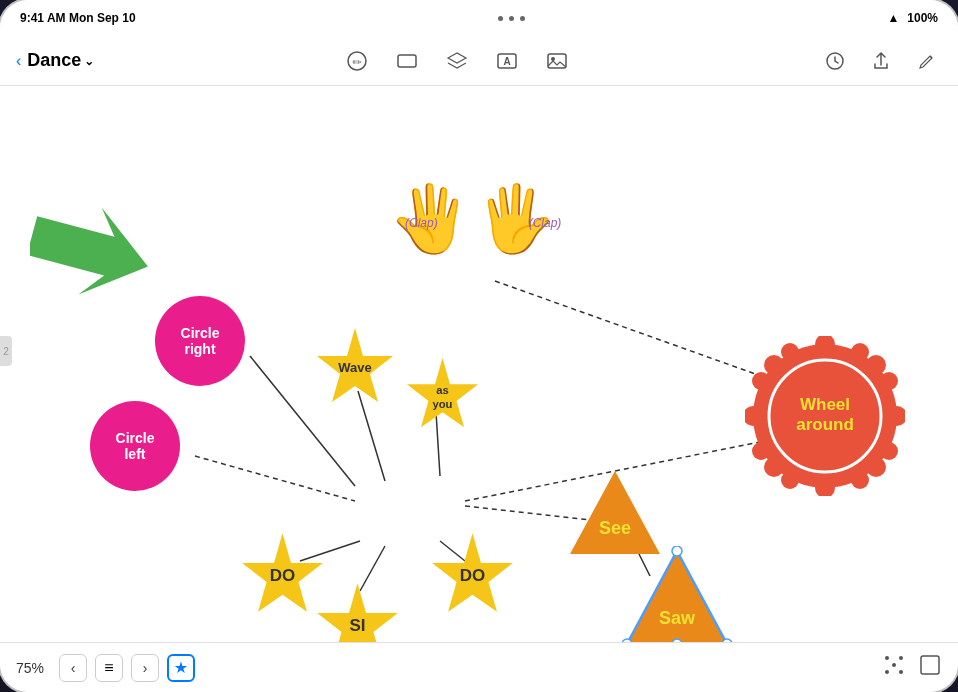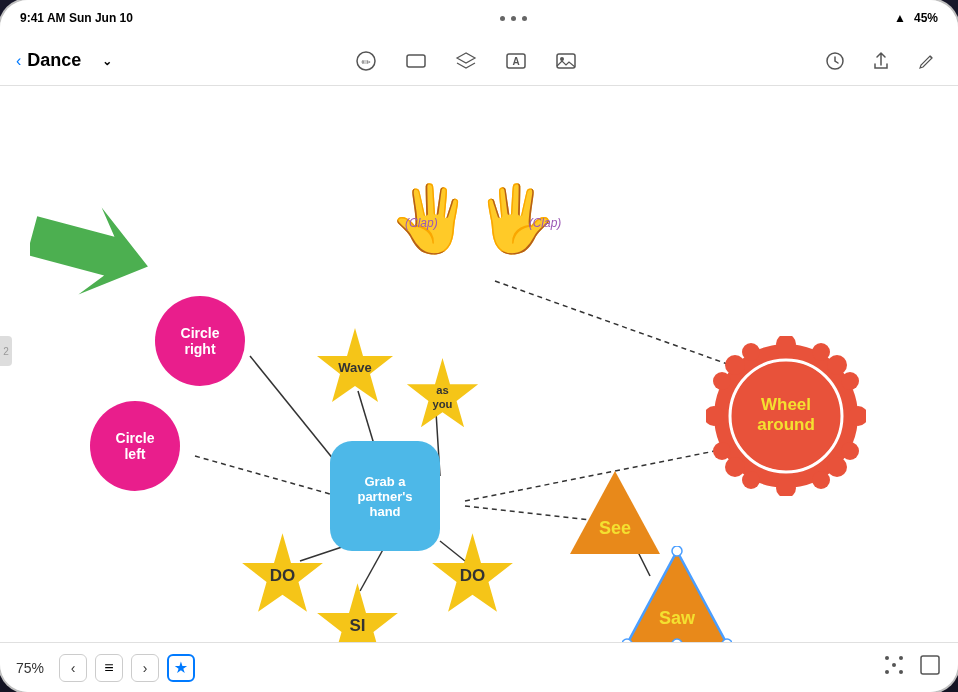--- a/index.html
+++ b/index.html
@@ -78,21 +78,21 @@
       display: flex;
       align-items: center;
       gap: 2px;
     }
     .title-btn {
       color: #000;
       font-size: 18px;
       font-weight: 600;
       display: flex;
       align-items: center;
-      gap: 21px;
+      gap: 3px;
     }
     .toolbar-center {
       flex: 1;
       display: flex;
       justify-content: center;
       gap: 20px;
       align-items: center;
     }
     .toolbar-icon {
       color: #555;
@@ -275,38 +275,38 @@
       font-size: 12px;
       color: #9B59B6;
       font-style: italic;
     }
 
     
     .sunburst-svg-wrap {
       position: absolute;
       width: 160px; height: 160px;
       top: 250px;
-      left: 706px;
+      left: 745px;
     }
   </style>
 </head>
 <body>
 
 <div class="ipad-frame">
 
   <div class="status-bar">
-    <div class="status-left">9:41 AM  Sun Jun 10</div>
+    <div class="status-left">9:41 AM  Mon Sep 10</div>
     <div class="status-center">
       <div class="status-dot"></div>
       <div class="status-dot"></div>
       <div class="status-dot"></div>
     </div>
     <div class="status-right">
       <span>▲</span>
-      <span>45%</span>
+      <span>100%</span>
     </div>
   </div>
 
   <div class="toolbar">
     <div class="toolbar-left">
       <div class="back-btn">
         <span>‹</span>
       </div>
       <div class="title-btn">
         <span>Dance</span>
@@ -449,23 +449,20 @@
       </svg>
     </div>
 
     <div style="position:absolute; top:445px; left:430px;">
       <svg width="85" height="85" viewBox="0 0 80 80">
         <polygon points="40,2 48,30 78,30 55,48 63,76 40,60 17,76 25,48 2,30 32,30" fill="#F5C518"></polygon>
         <text x="40" y="47" text-anchor="middle" font-size="16" font-weight="800" fill="#333">DO</text>
       </svg>
     </div>
 
-    <div class="center-node">
-      <span>Grab a<br>partner's<br>hand</span>
-    </div>
 
     <div class="sunburst-svg-wrap">
       <svg width="160" height="160" viewBox="0 0 160 160">
 
         <g transform="translate(80,80)">
 
           <circle cx="0" cy="0" r="72" fill="#E8523A"></circle>
 
           <circle cx="0" cy="-72" r="10" fill="#E8523A"></circle>
           <circle cx="51" cy="-51" r="10" fill="#E8523A"></circle>

